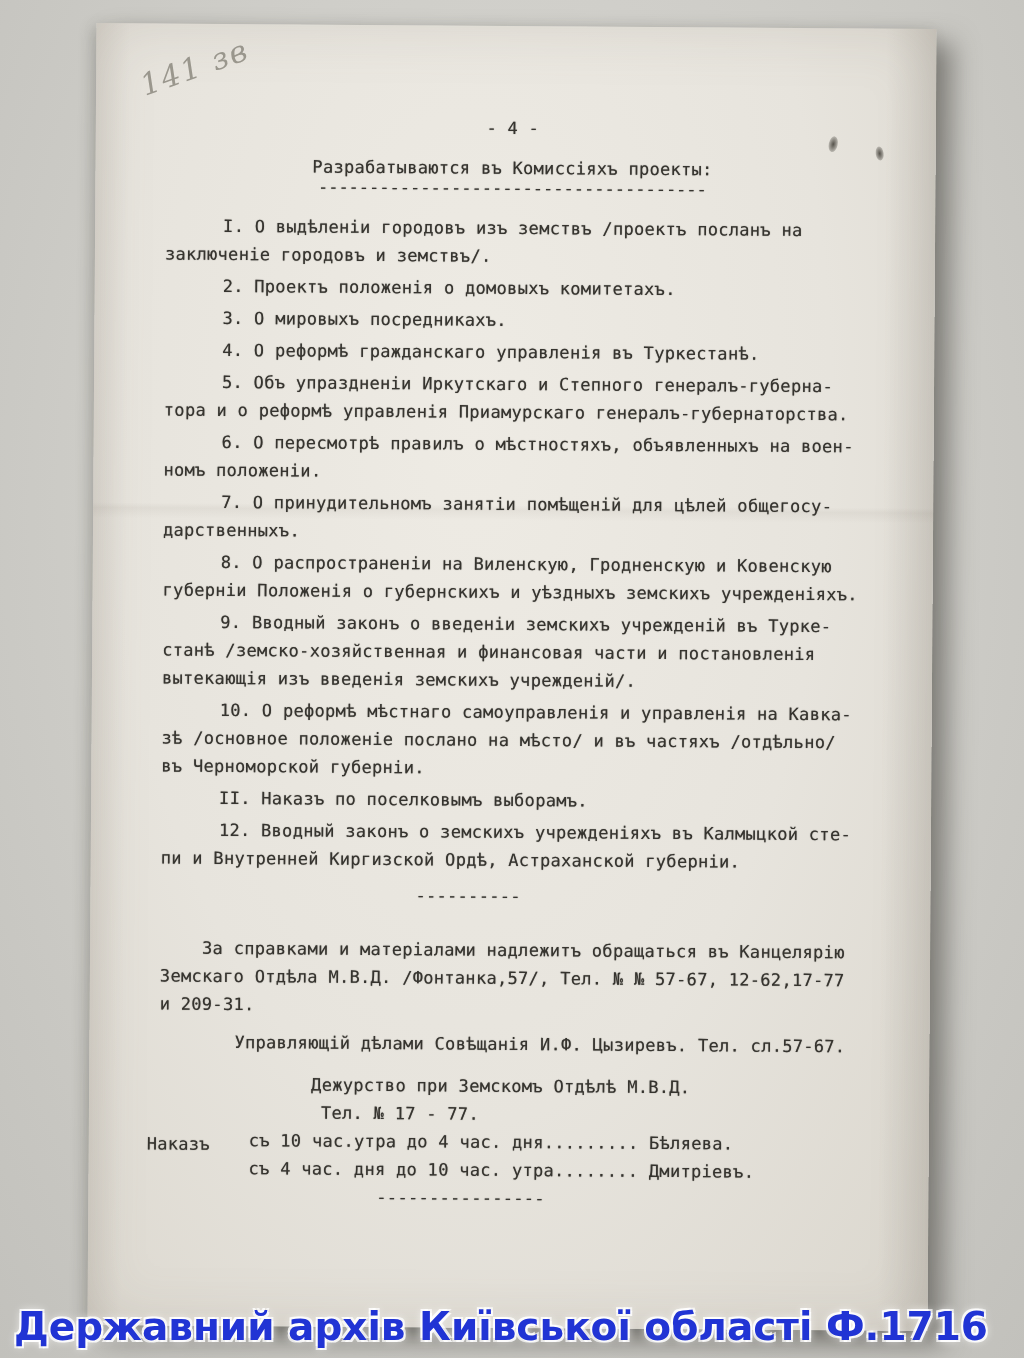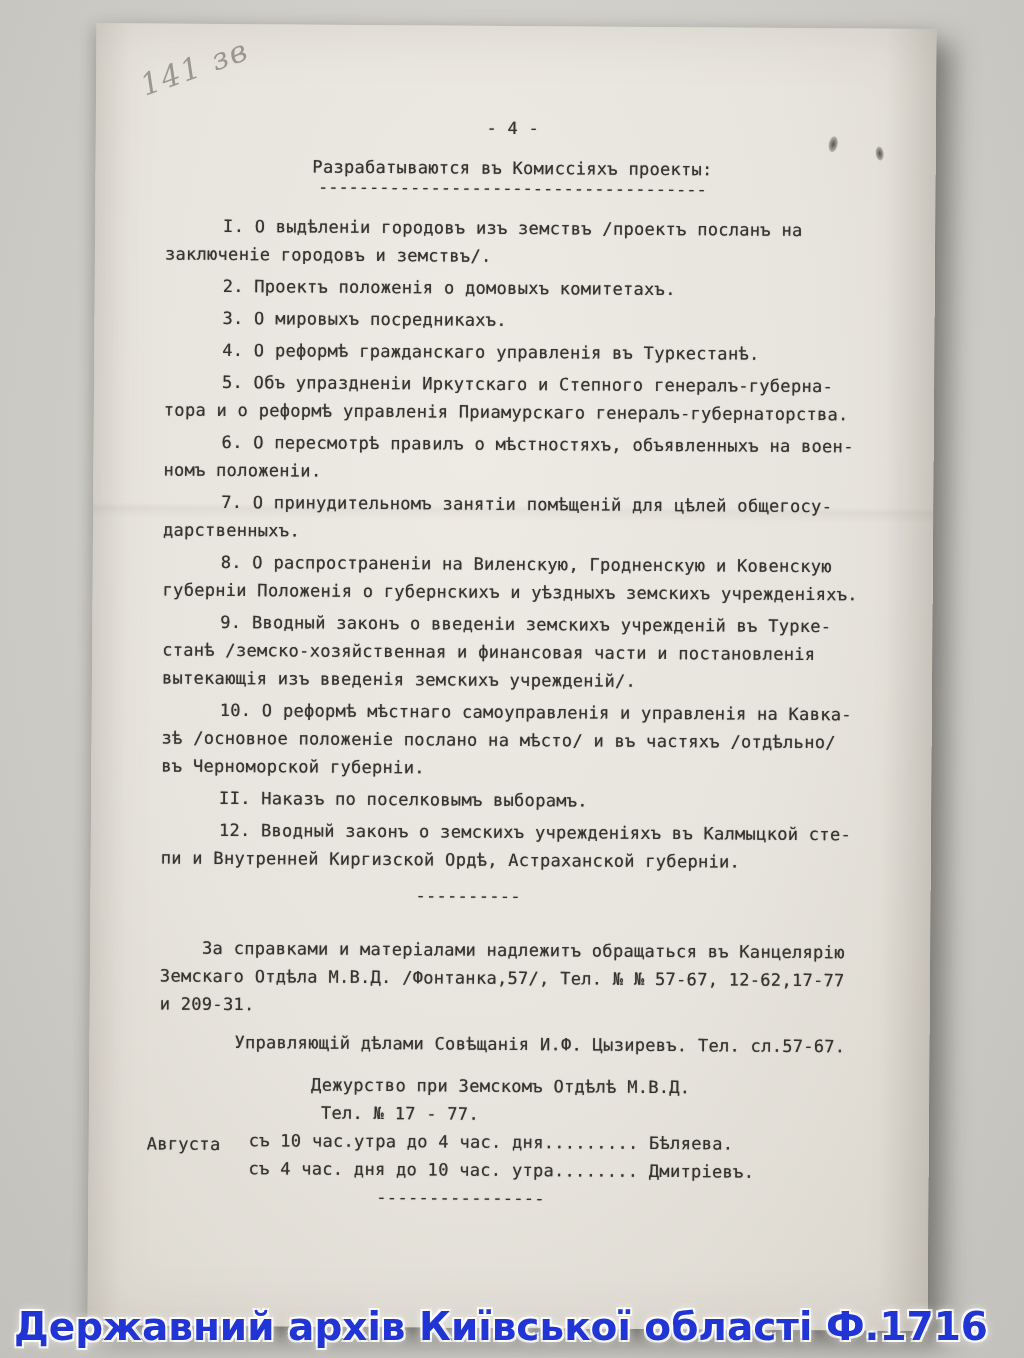--- a/index.html
+++ b/index.html
@@ -125,18 +125,18 @@
 
       <div class="line manager">Управляющій дѣлами Совѣщанія И.Ф. Цызиревъ. Тел. сл.57-67.</div>
 
       <div class="line duty-heading">Дежурство при Земскомъ Отдѣлѣ М.В.Д.</div>
       <div class="line duty-phone">Тел. № 17 - 77.</div>
       <div class="line shift">съ 10 час.утра до 4 час. дня......... Бѣляева.</div>
       <div class="line shift">съ 4 час. дня до 10 час. утра........ Дмитріевъ.</div>
 
       <div class="line end-sep">----------------</div>
 
-      <div class="margin-note">Августа</div>
+      <div class="margin-note">Наказъ</div>
     </div>
   </div>
 
   <div class="watermark">Державний архів Київської області Ф.1716</div>
 </div>
 
 </body></html>

